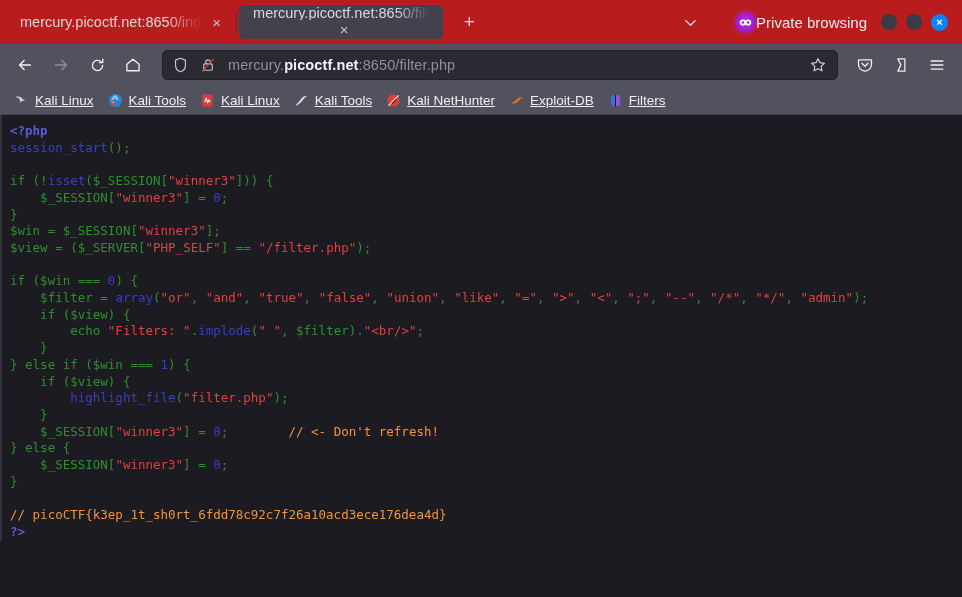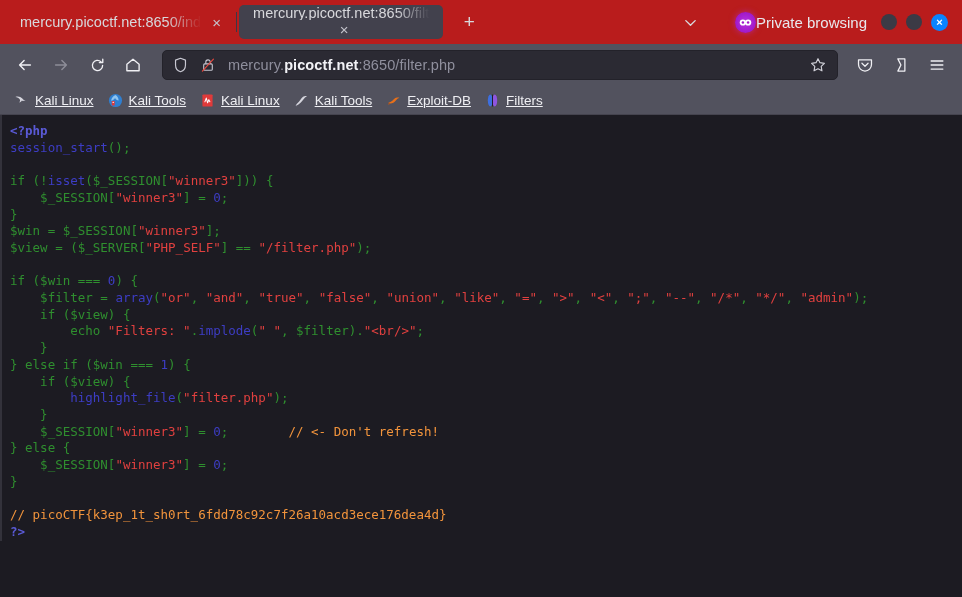--- a/index.html
+++ b/index.html
@@ -354,20 +354,30 @@
   <div class="bm">
     <span class="bm-ico">
       <svg width="15" height="15" viewBox="0 0 16 16">
         <path d="M2 12.6c2.4-2 4.3-4.3 6-6.9.7-1 1.8-1.9 3.1-2.3.9-.3 1.9-.4 2.9-.2-1.6.9-3 2.1-4 3.6-1.6 2.3-3.6 4.3-6 5.9L2 12.6z" fill="#d6d6de"></path>
         <path d="M1.6 13.6l1.1-1.4 1 .9-1.3 1.1-.8-.6z" fill="#9a9aa6"></path>
       </svg>
     </span>
     <span>Kali Tools</span>
   </div>
 
+  <div class="bm">
+    <span class="bm-ico">
+      <svg width="15" height="15" viewBox="0 0 16 16">
+        <circle cx="8" cy="8" r="6.6" fill="#e03a3a"></circle>
+        <path d="M3.4 11.3c1.8-.6 3.4-1.7 4.6-3.2 1-1.3 2.4-2.2 4-2.5-1 1.9-2.3 3.6-4 5-1.3 1.1-2.9 1.2-4.6.7z" fill="#1c1b22"></path>
+        <path d="M2.6 13.4L13.4 2.6" stroke="#fff" stroke-width="1.1"></path>
+      </svg>
+    </span>
+    <span>Kali NetHunter</span>
+  </div>
 
   <div class="bm">
     <span class="bm-ico">
       <svg width="15" height="15" viewBox="0 0 16 16">
         <path d="M2.4 10.4c2.3-.6 4.3-1.9 5.9-3.7.9-1 2.1-1.7 3.4-1.9.9-.2 1.8-.1 2.6.2-1.5.6-2.8 1.6-3.8 2.9-1.5 1.9-3.6 3.1-5.9 3.4l-2.2-.9z" fill="#e8701a"></path>
         <path d="M2.2 11.6l1.3-1.1.9 1-1.5.9-.7-.8z" fill="#c25510"></path>
       </svg>
     </span>
     <span>Exploit-DB</span>
   </div>

